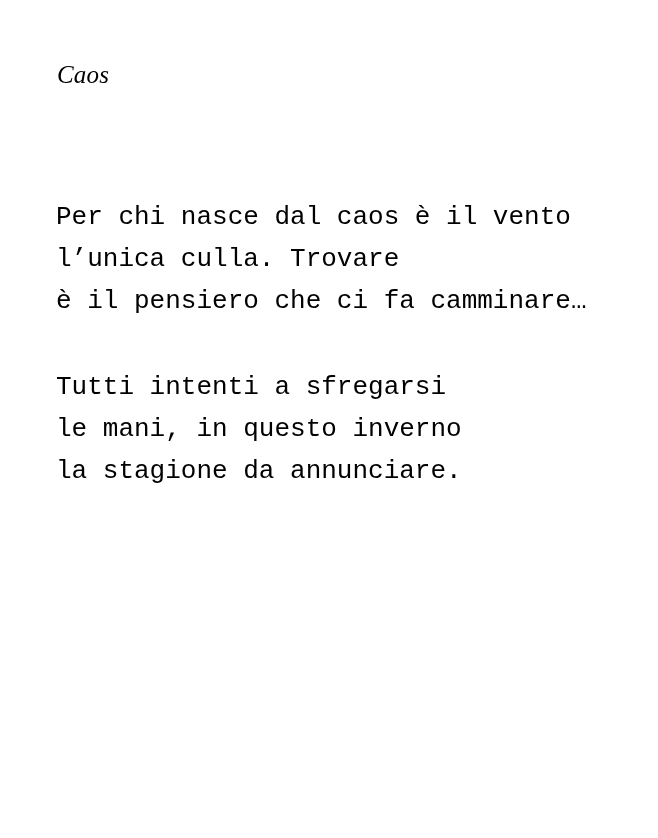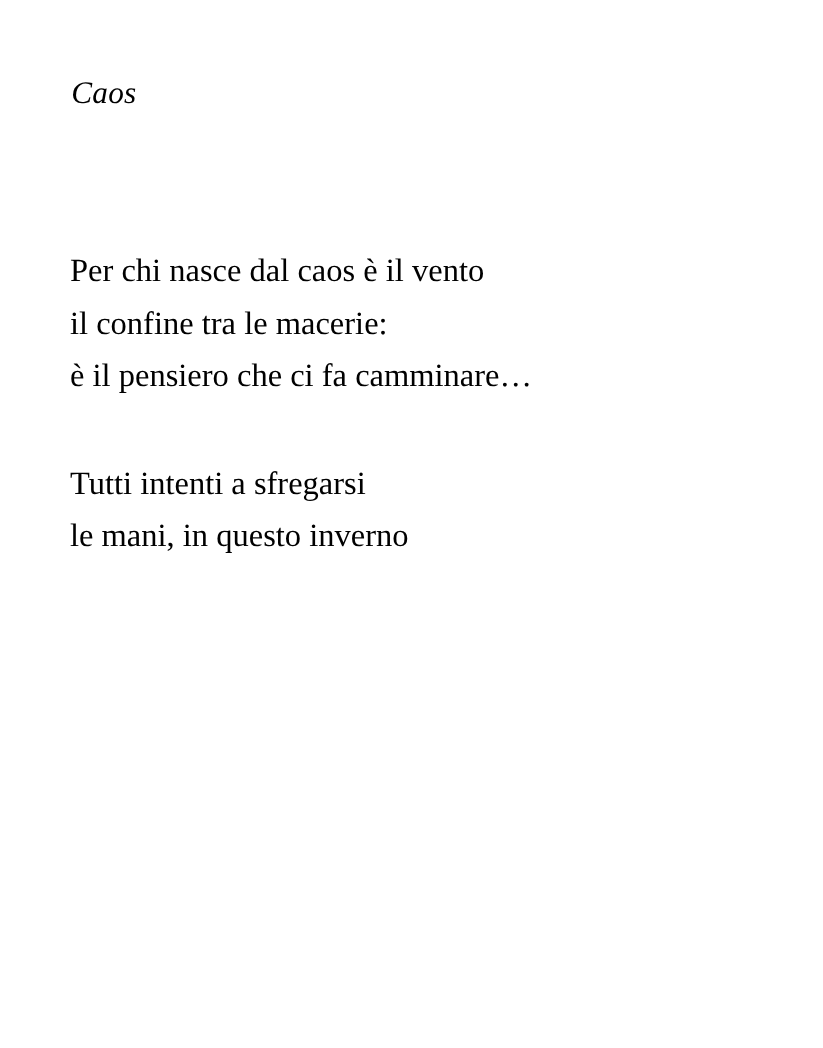--- a/index.html
+++ b/index.html
@@ -28,20 +28,21 @@
     font-style: italic;
     font-size: 25px;
     line-height: 1.2;
     letter-spacing: 0.2px;
   }
   .poem-body {
     position: absolute;
     left: 56px;
     top: 196px;
     width: 560px;
+    font-family: Liberation Mono, monospace;
   }
   .stanza {
     margin: 0 0 44px 0;
   }
   .stanza:last-child {
     margin-bottom: 16px;
   }
   .verse {
     font-size: 26px;
     line-height: 42px;
@@ -52,24 +53,25 @@
 <body>
 
 <div class="page">
 
   <div class="poem-title">Caos</div>
 
   <div class="poem-body">
 
     <div class="stanza">
       <div class="verse">Per chi nasce dal caos è il vento</div>
-      <div class="verse">il confine tra le macerie:</div>
+      <div class="verse">l’unica culla. Trovare</div>
       <div class="verse">è il pensiero che ci fa camminare…</div>
     </div>
 
     <div class="stanza">
       <div class="verse">Tutti intenti a sfregarsi</div>
       <div class="verse">le mani, in questo inverno</div>
+      <div class="verse">la stagione da annunciare.</div>
     </div>
 
   </div>
 
 </div>
 
 </body></html>

